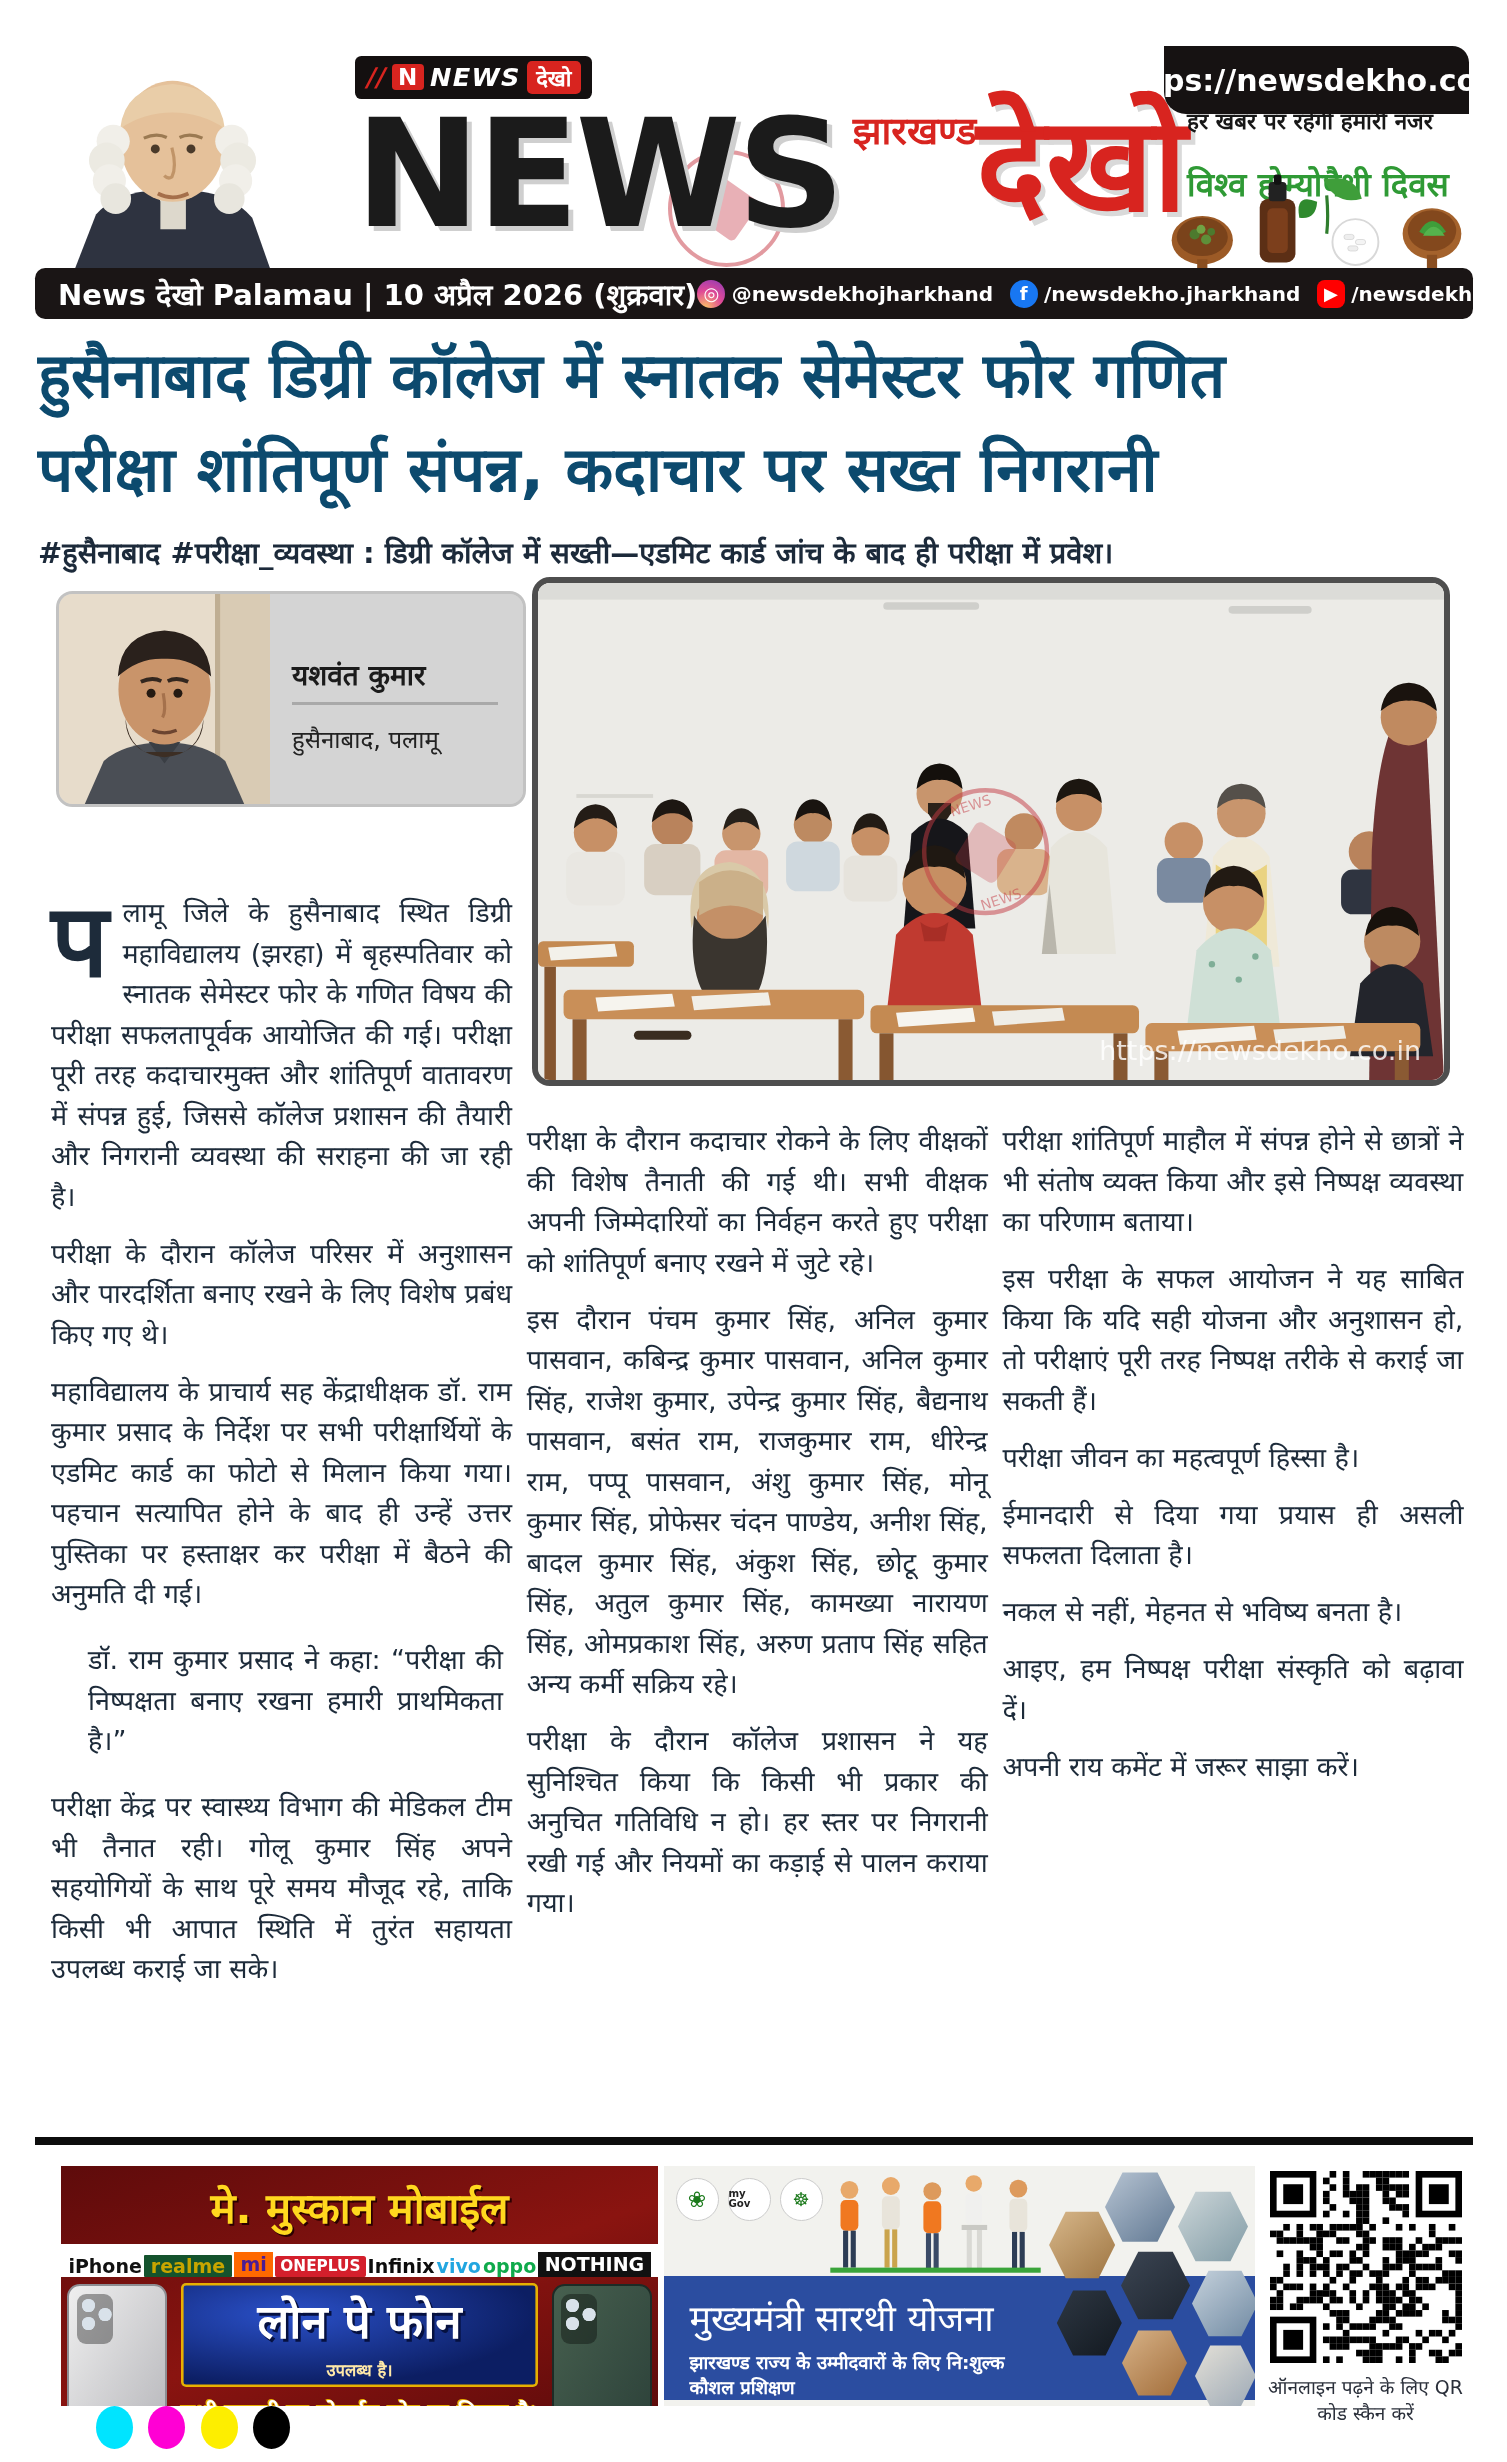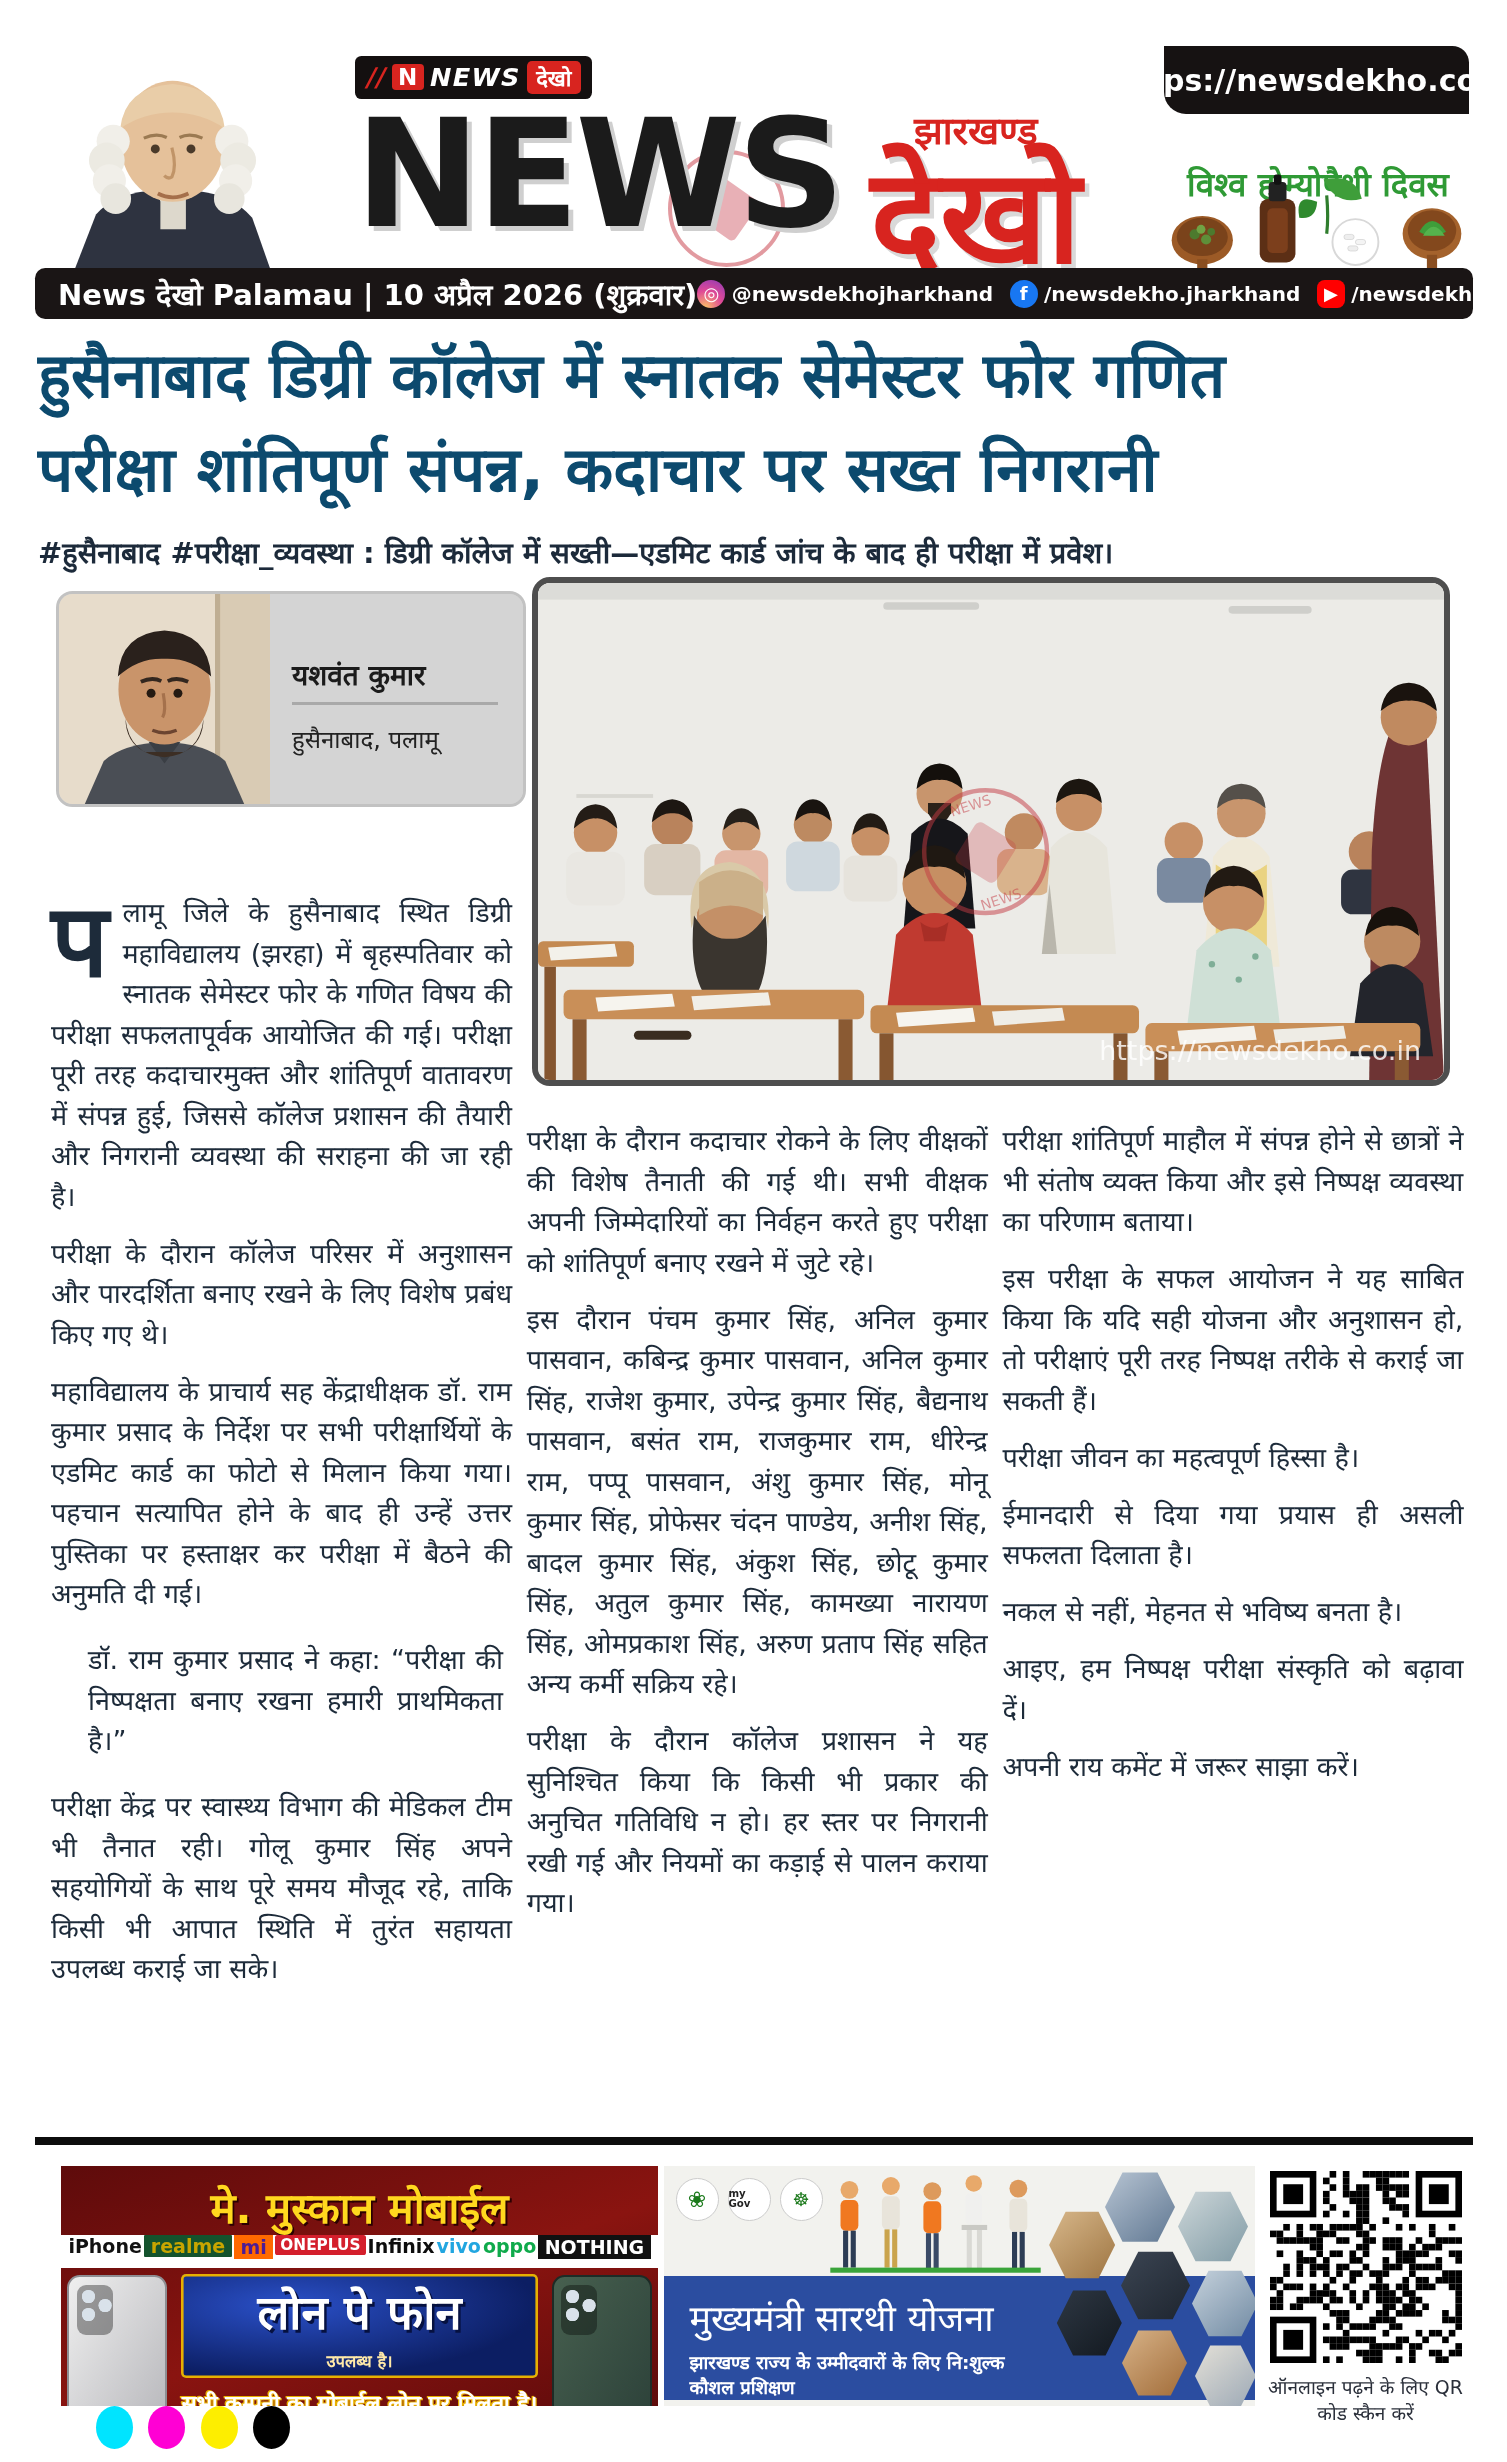--- a/index.html
+++ b/index.html
@@ -12,21 +12,21 @@
   .logo-area{position:absolute;left:355px;top:56px;z-index:1;}
   .mini-badge{display:inline-flex;align-items:center;background:#141010;border-radius:6.4px;
     padding:5.1px 11.5px;gap:6.4px;}
   .mini-slash{color:#d8241f;font-weight:bold;font-size:25.6px;transform:skewX(-12deg);}
   .mini-n{background:#d8241f;color:#fff;font-weight:bold;font-size:23px;padding:0 6.4px;border-radius:3.8px;}
   .mini-news{color:#fff;font-style:italic;font-weight:bold;font-size:25.6px;letter-spacing:1.3px;}
   .mini-dekho{background:#d8241f;color:#fff;font-weight:bold;font-size:22px;padding:1.3px 9px;border-radius:5.1px;}
   .big-logo-row{display:flex;align-items:flex-start;margin-top:3.8px;}
   .big-news{font-size:150px;font-weight:bold;line-height:0.95;color:#1b1b1b;
     letter-spacing:-3.8px;text-shadow:5.1px 5.1px 0 #cfcfcf;}
-  .dekho-col{margin-left:11.5px;display:flex;flex-direction:column;align-items:center;}
+  .dekho-col{margin-left:11.5px;display:flex;flex-direction:row;align-items:flex-start;}
   .jharkhand{color:#d8241f;font-weight:bold;font-size:38px;}
   .big-dekho{color:#d8241f;font-weight:bold;font-size:131px;line-height:0.95;text-shadow:4.5px 4.5px 0 #d9d9d9;}
   .tagline{color:#171717;font-weight:bold;font-size:22.4px;margin-top:2.6px;}
   .stamp{position:absolute;left:668px;top:150px;width:109px;height:109px;border:4.5px solid rgba(190,30,45,.45);
     border-radius:50%;z-index:0;}
   .stamp::after{content:"";position:absolute;left:28%;top:28%;width:44%;height:44%;
     background:rgba(190,30,45,.35);border-radius:5.1px;transform:rotate(35deg);}
   .url-badge{position:absolute;left:1164px;top:46px;width:305px;height:68px;background:#161212;
     border-radius:0 16.6px 0 22px;display:flex;align-items:center;justify-content:center;z-index:1;}
   .url-badge span{color:#fff;font-weight:bold;font-size:30px;}
@@ -67,22 +67,22 @@
   .col p{margin:0 0 16.6px 0;}
   .col2,.col3{margin-top:228px;}
   .dropcap{float:left;font-size:101px;line-height:0.78;font-weight:bold;padding:9px 14px 0 0;color:#1d2b3a;}
   .quote{margin:25.6px 0 25.6px 37px !important;padding-right:9px;}
   
   .footer-rule{position:absolute;left:35px;top:2137px;width:1438px;height:8.3px;background:#0d0d0d;}
   .ad-muskan{position:absolute;left:61px;top:2166px;width:597px;height:240px;
     background:linear-gradient(160deg,#5e0b0b,#8a1410 55%,#5e0b0b);overflow:hidden;}
   .mk-title{color:#ffd81e;font-weight:bold;font-size:42px;text-align:center;margin-top:11.5px;
     text-shadow:1.9px 1.9px 0 #2b0000;}
-  .mk-brands{background:#ffffff;display:flex;align-items:flex-start;justify-content:space-around;
-    height:33px;padding:0 6.4px;font-weight:bold;}
+  .mk-brands{background:#ffffff;display:flex;align-items:flex-end;justify-content:space-around;
+    height:33px;margin-top:9px;padding:0 6.4px;font-weight:bold;}
   .mk-brands span{font-size:19px;}
   .b-iphone{color:#111;}
   .b-realme{color:#c7a500;background:#14532d;padding:0 7px;border-radius:1px;}
   .b-mi{color:#4c1d95;background:#ff6900;padding:1.3px 6.4px;border-radius:0;}
   .b-oneplus{color:#fff;background:#d41f2c;padding:1.3px 5.1px;border-radius:2.6px;font-size:15.3px !important;}
   .b-infinix{color:#0d0d0d;}
   .b-vivo{color:#22a6e0;}
   .b-oppo{color:#0faa4b;}
   .b-nothing{color:#fff;background:#111;padding:1.3px 6.4px;}
   .mk-mid{display:flex;height:160px;}

